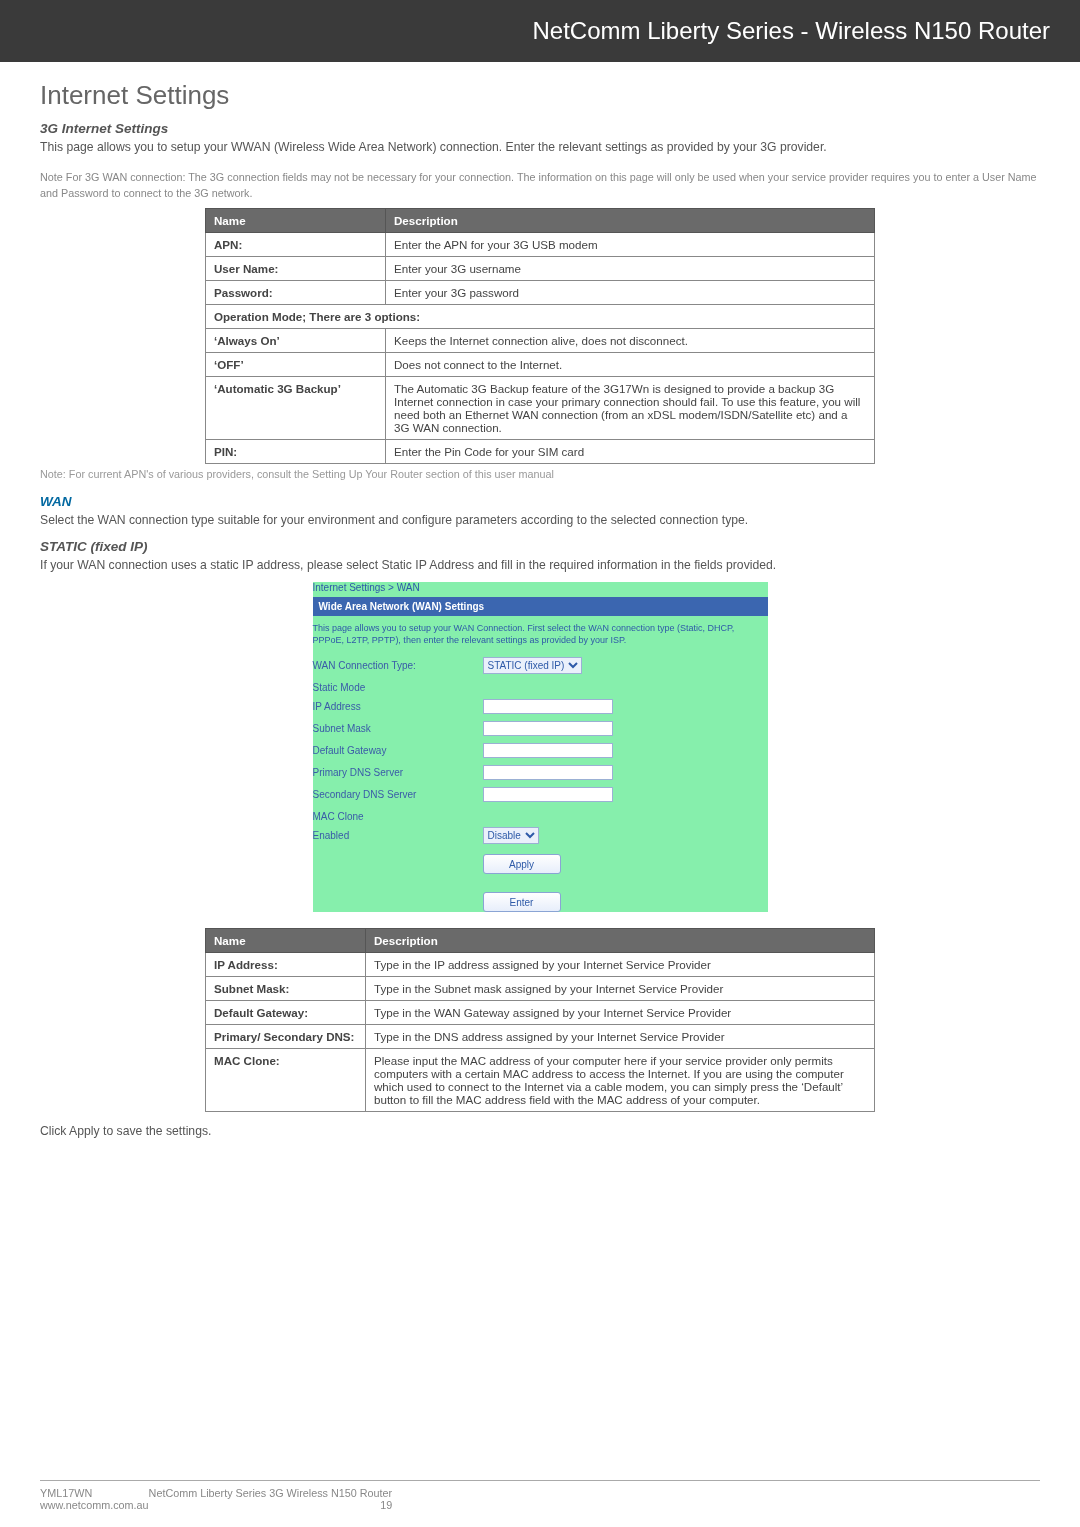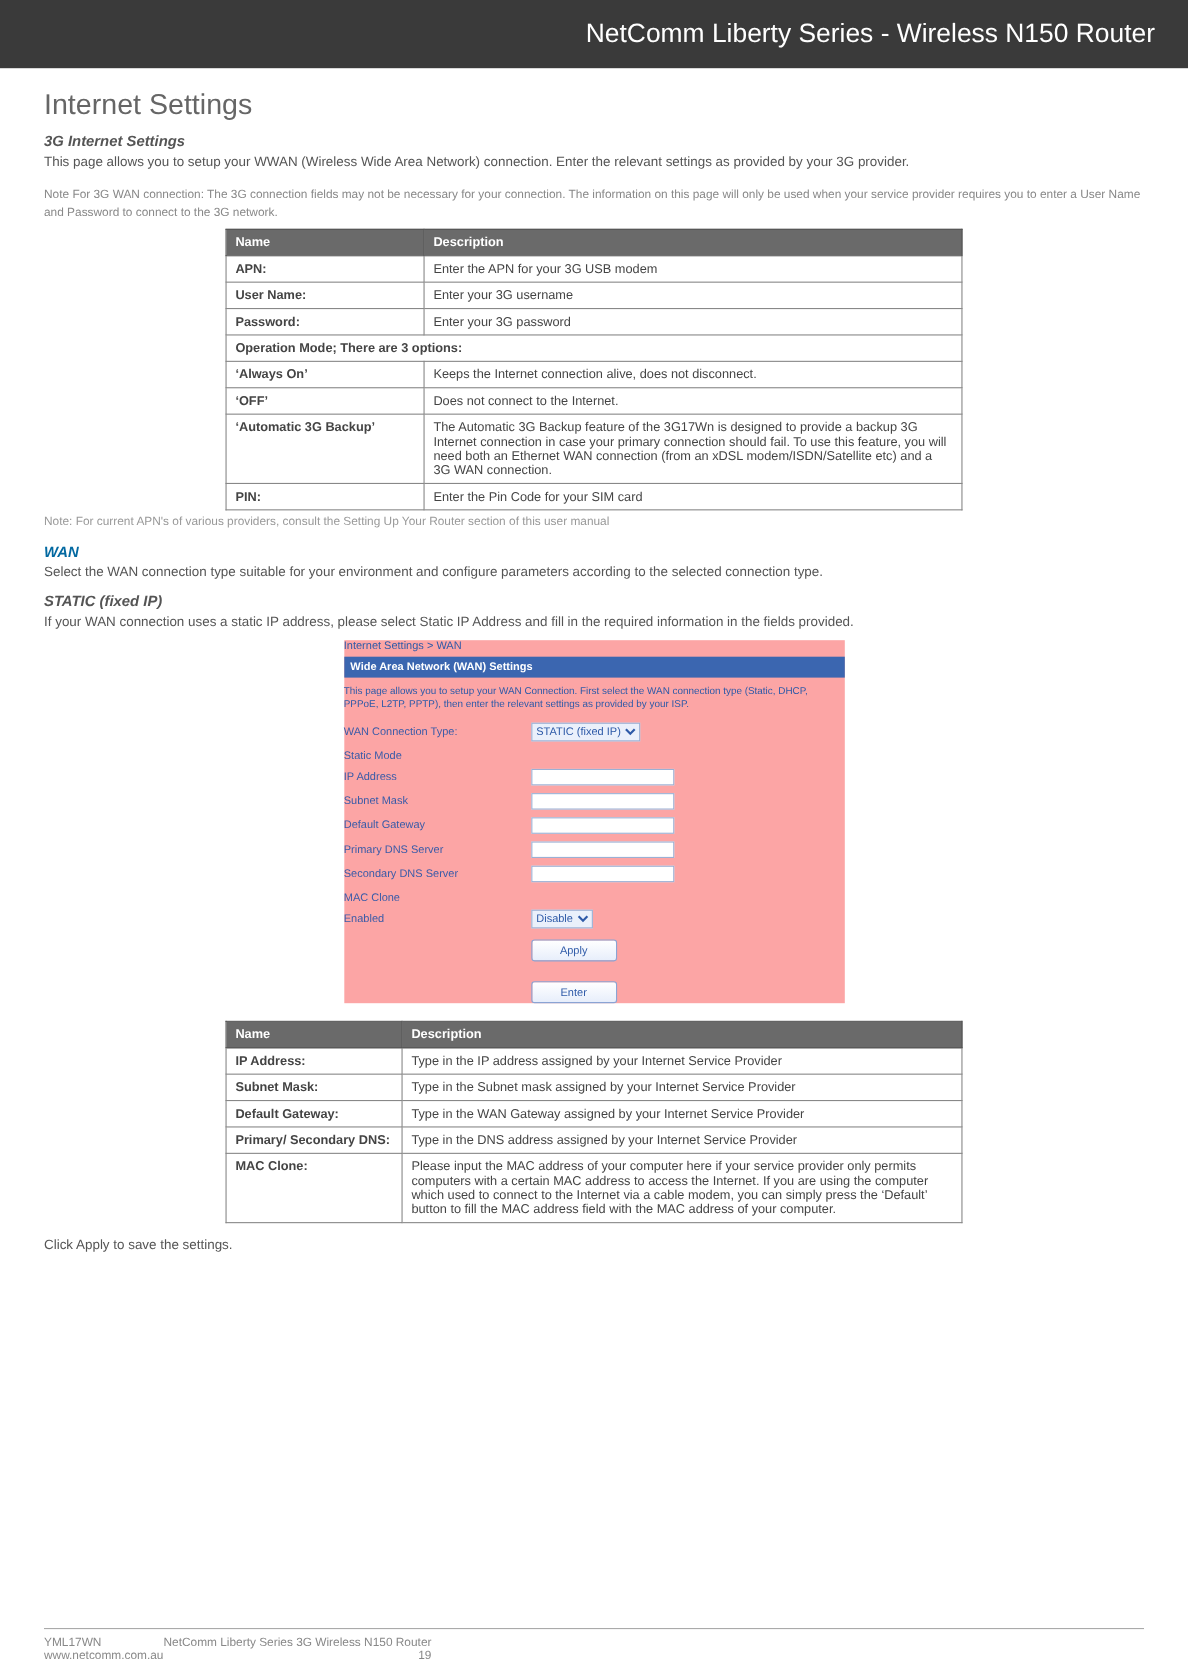--- a/index.html
+++ b/index.html
@@ -84,21 +84,21 @@
     color: #444;
   }
   table.desc tr.span td {
     font-weight: 700;
   }
 
   
   .screenshot {
     width: 455px;
     margin: 8px auto 16px auto;
-    background: #fca5a5;
+    background: #86efac;
     font-size: 10px;
     color: #3a5ba8;
   }
   .screenshot .bc { font-size: 10px; color: #2e5aa8; margin-bottom: 4px; }
   .screenshot .bar {
     background: #3b66b0;
     color: #fff;
     font-size: 10px;
     padding: 4px 6px;
     font-weight: 700;

